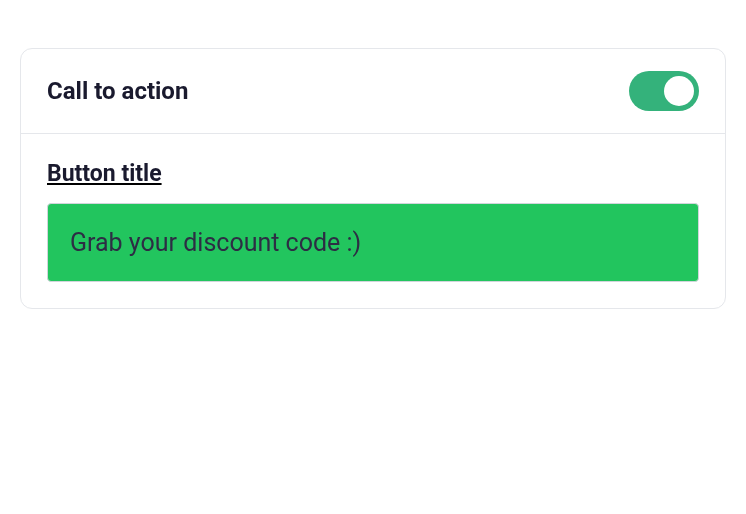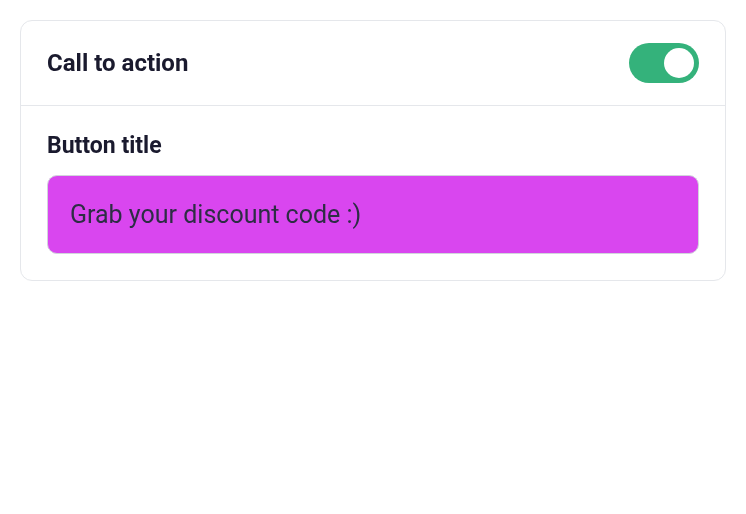--- a/index.html
+++ b/index.html
@@ -11,20 +11,21 @@
       font-family: -apple-system, BlinkMacSystemFont, "Segoe UI", Roboto, "Helvetica Neue", Arial, sans-serif;
       background: #ffffff;
       padding: 20px;
     }
     .card {
       width: 706px;
       border: 1px solid #e5e7eb;
       border-radius: 12px;
       background: #ffffff;
       overflow: hidden;
+      margin-top: 28px;
     }
     .card-header {
       display: flex;
       align-items: center;
       justify-content: space-between;
       padding: 22px 26px;
       border-bottom: 1px solid #e5e7eb;
     }
     .card-header-title {
       font-size: 24px;
@@ -45,43 +46,44 @@
       position: absolute;
       top: 5px;
       right: 5px;
       width: 30px;
       height: 30px;
       background: #ffffff;
       border-radius: 50%;
     }
     .card-body {
       padding: 26px;
+      text-decoration: underline;
     }
     .field {
       margin-bottom: 30px;
     }
     .field:last-child {
       margin-bottom: 0;
     }
     .field-label {
       display: block;
       font-size: 23px;
       font-weight: 700;
       color: #1a1a2e;
       margin-bottom: 16px;
     }
     .text-input {
       width: 100%;
       padding: 24px 22px;
       font-size: 25px;
       font-weight: 400;
       color: #2d2d44;
-      background: #d946ef;
+      background: #22c55e;
       border: 1px solid #d1d5db;
-      border-radius: 10px;
+      border-radius: 4px;
       outline: none;
       font-family: inherit;
     }
   </style>
 </head>
 <body>
 
 <div class="card">
   <div class="card-header">
     <div class="card-header-title">Call to action</div>

